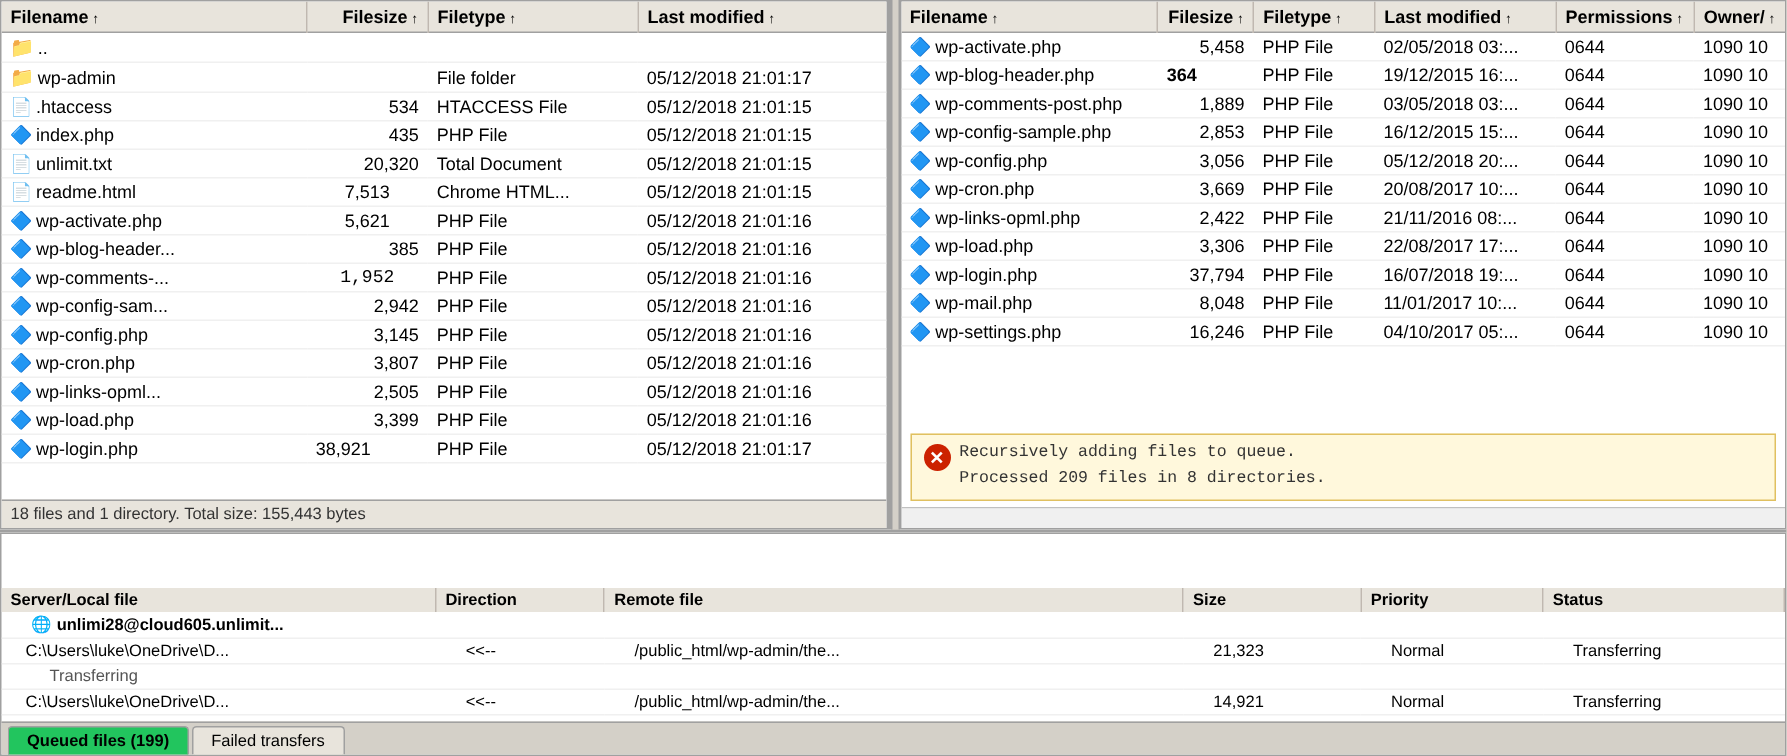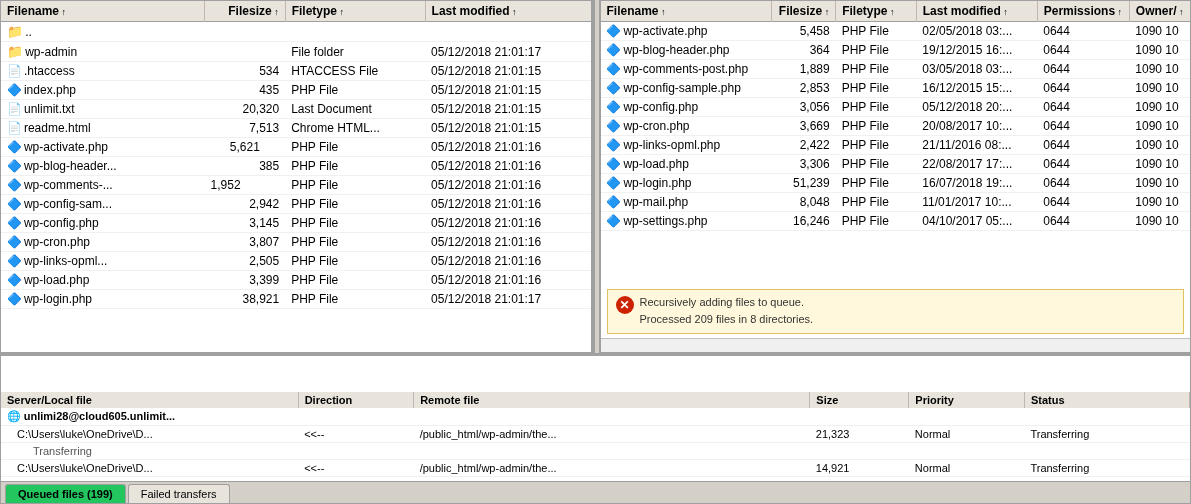--- a/index.html
+++ b/index.html
@@ -97,21 +97,21 @@
       text-align: left;
       padding: 2px 6px;
       border-right: 1px solid #c0b8b0;
       font-weight: bold;
       white-space: nowrap;
     }
     .transfer-table tbody tr {
       border-bottom: 1px solid #f0f0f0;
     }
     .transfer-table tbody td {
-      padding: 2px 6px;
+      padding: 2px 20px;
       white-space: nowrap;
       overflow: hidden;
     }
     .tab-bar {
       display: flex;
       background: #d4d0c8;
       border-top: 1px solid #a0a0a0;
       padding: 2px 4px 0 4px;
       gap: 2px;
     }
@@ -134,21 +134,21 @@
       background: #cc2200;
       color: white;
       display: flex;
       align-items: center;
       justify-content: center;
       font-size: 12px;
       font-weight: bold;
       flex-shrink: 0;
       margin-top: 2px;
     }
-    .notif-text { color: #333; line-height: 1.6; }
+    .notif-text { color: #333; line-height: 1.6; font-family: Liberation Mono, monospace; }
     .scroll-h {
       overflow-x: auto;
       overflow-y: hidden;
       height: 14px;
       background: #f0f0f0;
       border-top: 1px solid #c0c0c0;
     }
     .scroll-h-inner {
       width: 200%;
       height: 14px;
@@ -228,31 +228,31 @@
       <td>05/12/2018 21:01:15</td>
     </tr>
             <tr>
       <td style="max-width:170px;">
         <div class="file-name-cell">
                   <span class="icon-file">📄</span>
                   <span>unlimit.txt</span>
                 </div>
       </td>
       <td style="text-align:right;margin-top:12px;">20,320</td>
-      <td>Last Document</td>
+      <td>Total Document</td>
       <td>05/12/2018 21:01:15</td>
     </tr>
             <tr>
       <td style="max-width:170px;">
         <div class="file-name-cell">
                   <span class="icon-file">📄</span>
                   <span>readme.html</span>
                 </div>
       </td>
-      <td style="text-align:right;">7,513</td>
+      <td style="text-align:center;">7,513</td>
       <td>Chrome HTML...</td>
       <td>05/12/2018 21:01:15</td>
     </tr>
             <tr>
       <td style="max-width:170px;">
         <div class="file-name-cell">
                   <span class="icon-php">🔷</span>
                   <span>wp-activate.php</span>
                 </div>
       </td>
@@ -271,21 +271,21 @@
       <td>PHP File</td>
       <td>05/12/2018 21:01:16</td>
     </tr>
             <tr>
       <td style="max-width:170px;">
         <div class="file-name-cell">
                   <span class="icon-php">🔷</span>
                   <span>wp-comments-...</span>
                 </div>
       </td>
-      <td style="text-align:left;">1,952</td>
+      <td style="text-align:center;font-family:Liberation Mono, monospace;">1,952</td>
       <td>PHP File</td>
       <td>05/12/2018 21:01:16</td>
     </tr>
             <tr>
       <td style="max-width:170px;">
         <div class="file-name-cell">
                   <span class="icon-php">🔷</span>
                   <span>wp-config-sam...</span>
                 </div>
       </td>
@@ -337,27 +337,28 @@
       <td>PHP File</td>
       <td>05/12/2018 21:01:16</td>
     </tr>
             <tr>
       <td style="max-width:170px;">
         <div class="file-name-cell">
                   <span class="icon-php">🔷</span>
                   <span>wp-login.php</span>
                 </div>
       </td>
-      <td style="text-align:right;">38,921</td>
+      <td style="text-align:left;">38,921</td>
       <td>PHP File</td>
       <td>05/12/2018 21:01:17</td>
     </tr>
           </tbody>
       </table>
     </div>
+    <div class="status-bar">18 files and 1 directory. Total size: 155,443 bytes</div>
   </div>
 
   <div class="splitter"></div>
 
   <div class="pane">
     <div class="scroll-area">
       <table class="file-table">
         <thead>
           <tr>
             <th class="sortable" style="min-width:170px">Filename</th>
@@ -382,21 +383,21 @@
       <td>0644</td>
       <td>1090 10</td>
     </tr>
             <tr>
       <td style="max-width:200px;">
         <div class="file-name-cell">
                   <span class="icon-php">🔷</span>
                   <span>wp-blog-header.php</span>
                 </div>
       </td>
-      <td style="text-align:right;">364</td>
+      <td style="text-align:left;font-weight:bold;">364</td>
       <td>PHP File</td>
       <td>19/12/2015 16:...</td>
       <td>0644</td>
       <td>1090 10</td>
     </tr>
             <tr>
       <td style="max-width:200px;">
         <div class="file-name-cell">
                   <span class="icon-php">🔷</span>
                   <span>wp-comments-post.php</span>
@@ -473,21 +474,21 @@
       <td>0644</td>
       <td>1090 10</td>
     </tr>
             <tr>
       <td style="max-width:200px;">
         <div class="file-name-cell">
                   <span class="icon-php">🔷</span>
                   <span>wp-login.php</span>
                 </div>
       </td>
-      <td style="text-align:right;">51,239</td>
+      <td style="text-align:right;">37,794</td>
       <td>PHP File</td>
       <td>16/07/2018 19:...</td>
       <td>0644</td>
       <td>1090 10</td>
     </tr>
             <tr>
       <td style="max-width:200px;">
         <div class="file-name-cell">
                   <span class="icon-php">🔷</span>
                   <span>wp-mail.php</span>

